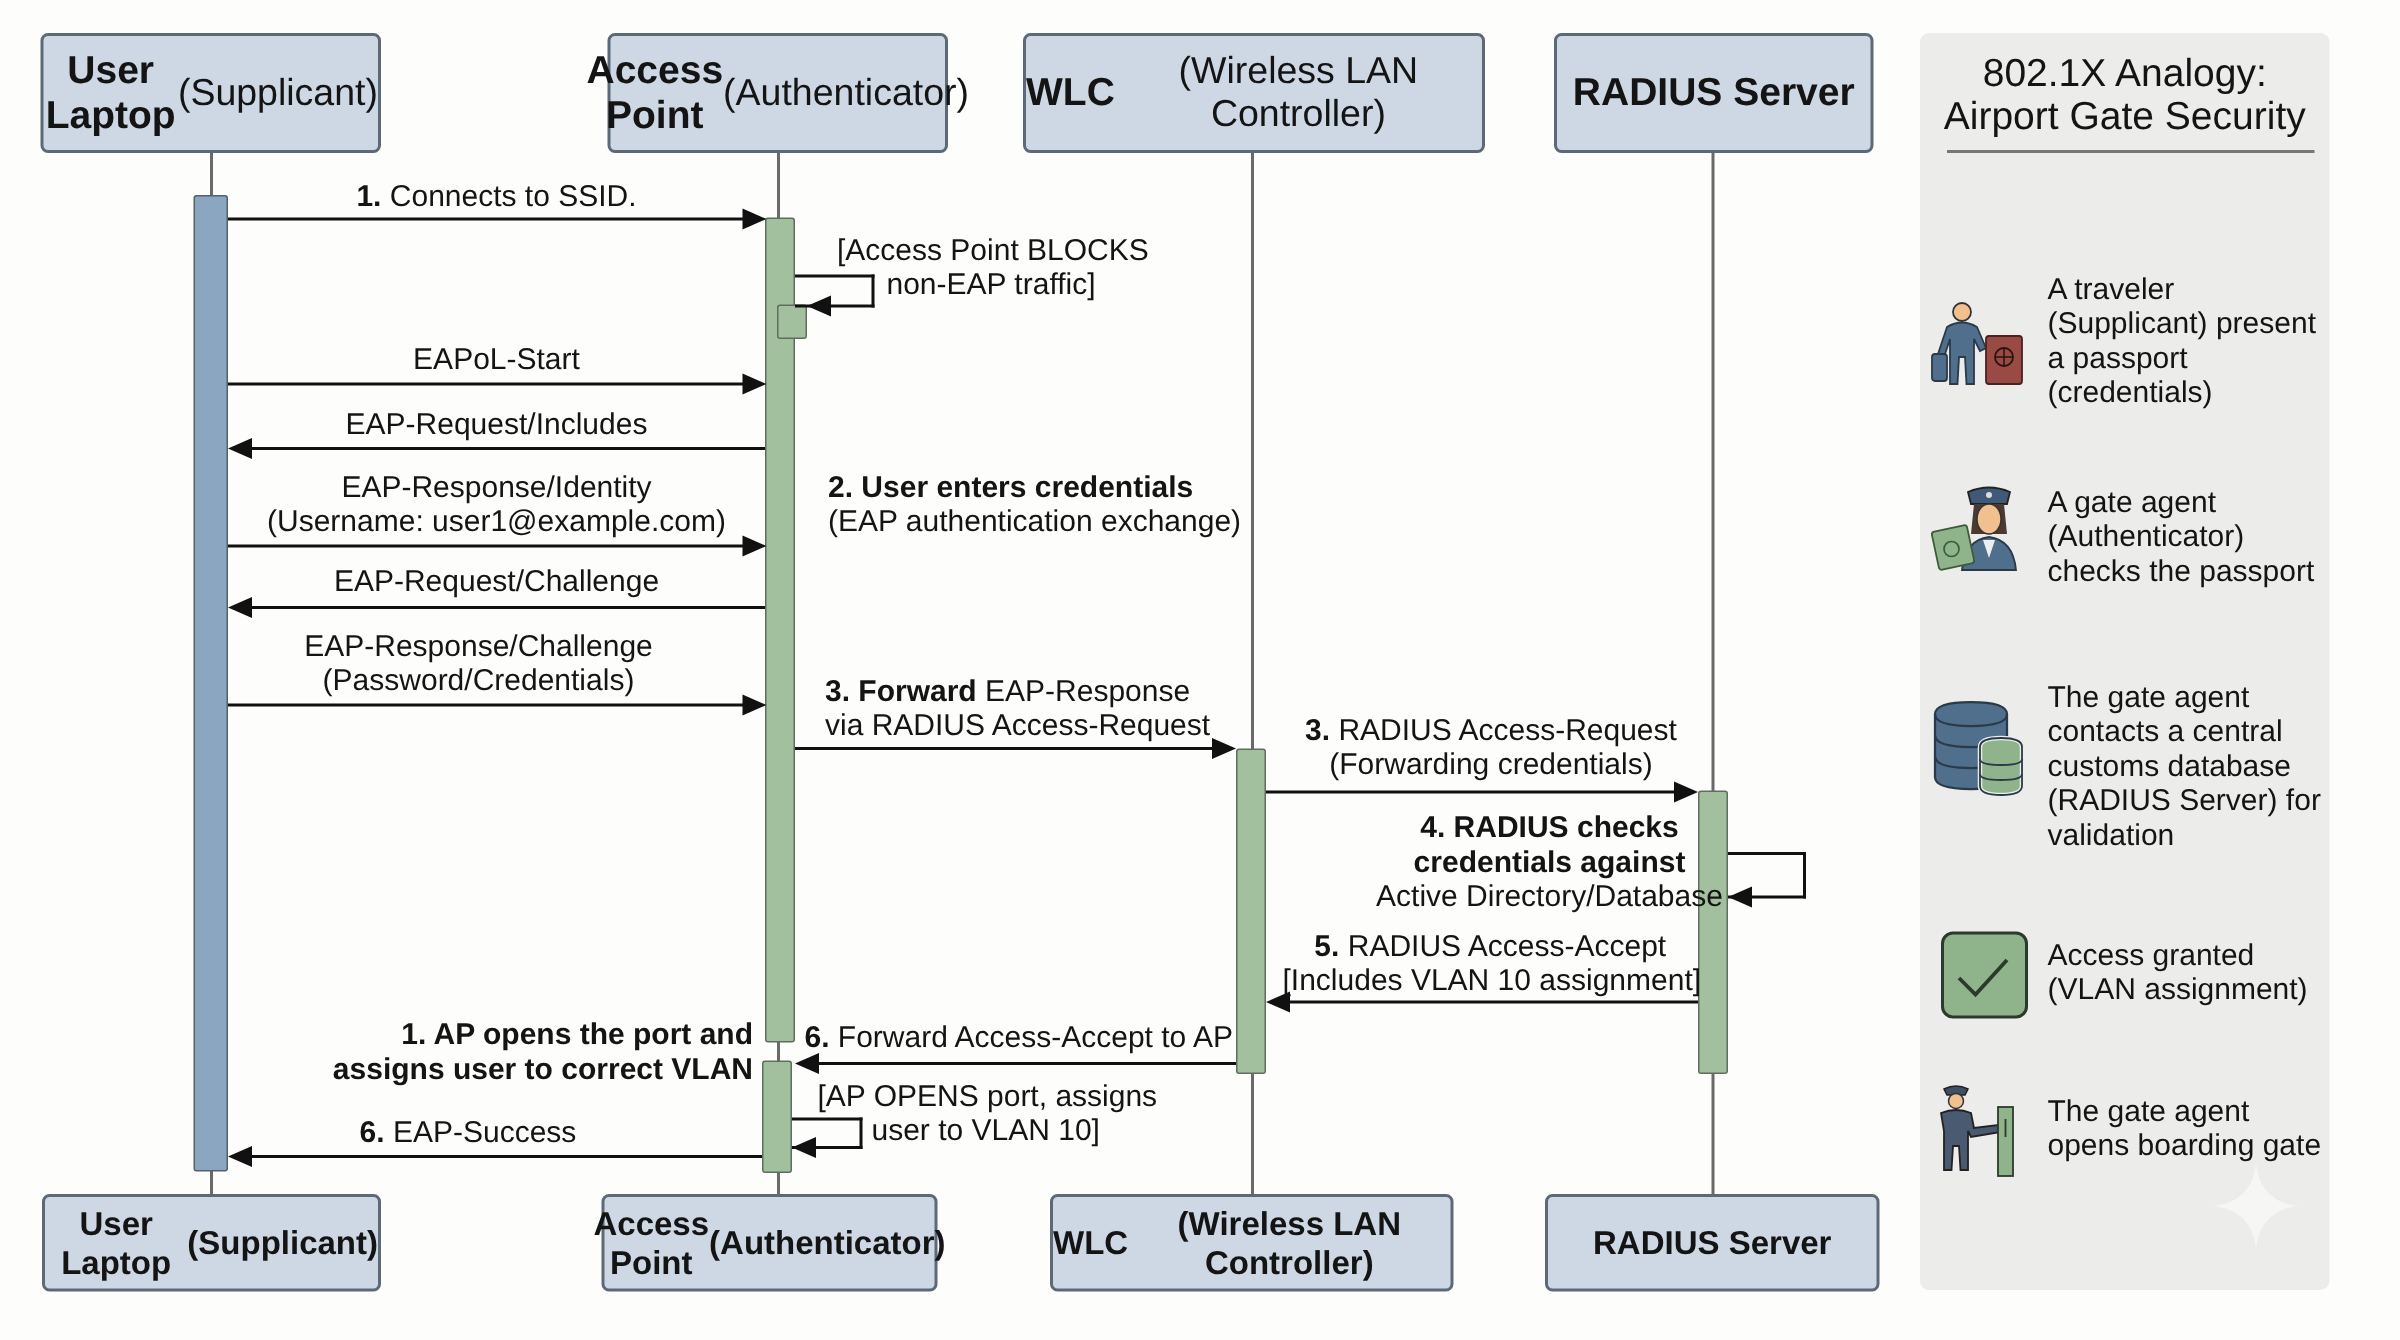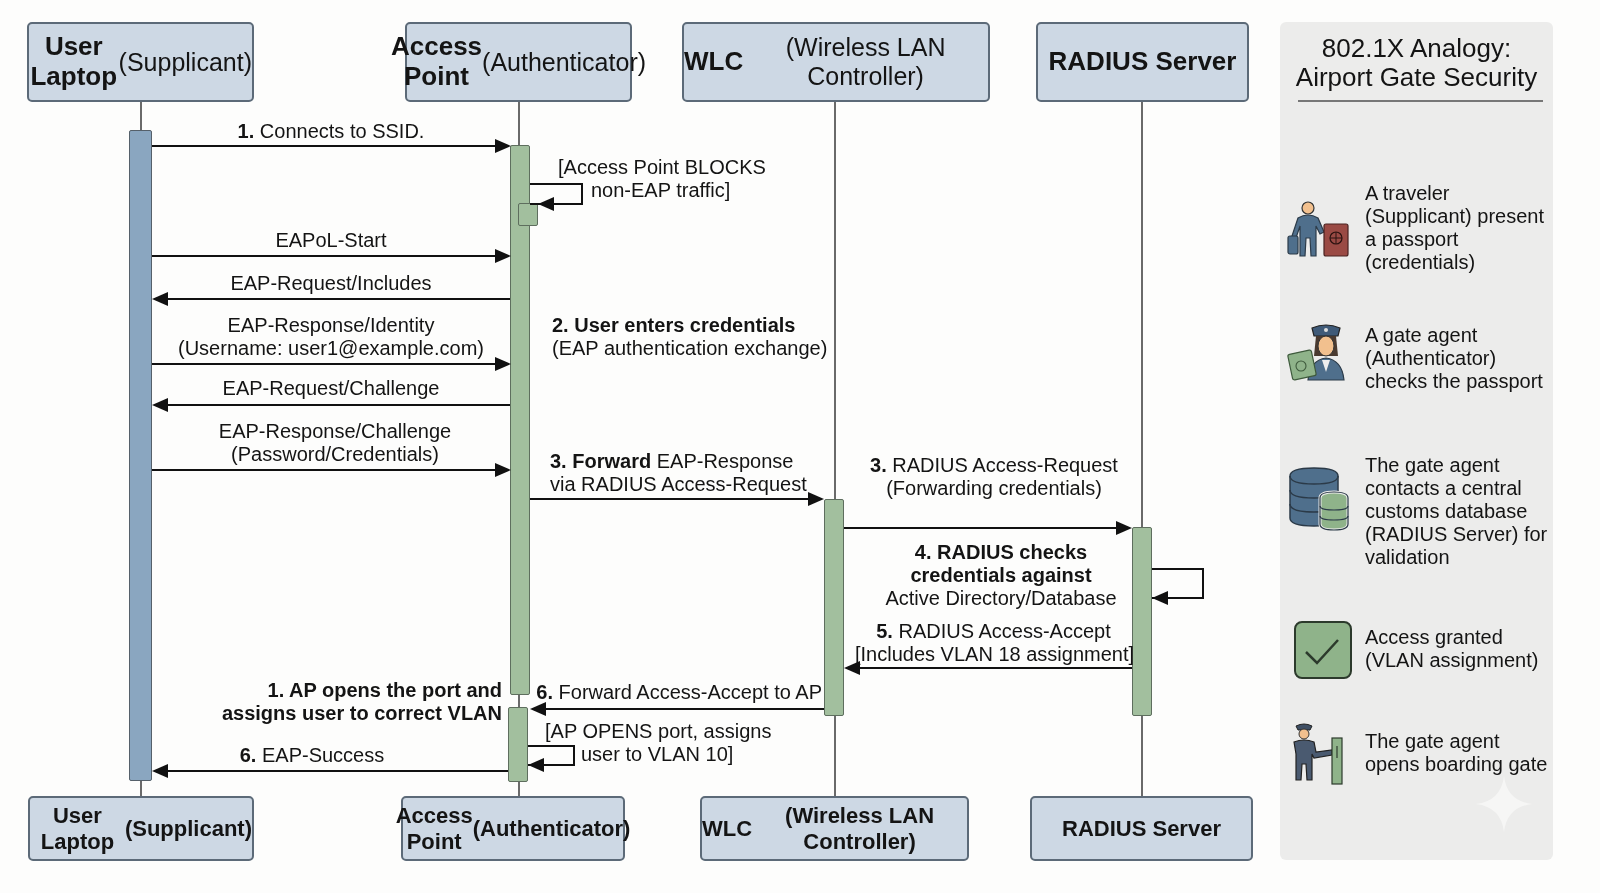--- a/index.html
+++ b/index.html
@@ -86,57 +86,57 @@
   <div>EAP-Response/Identity</div>
   <div>(Username: user1@example.com)</div>
 </div>
 <div class="msg" style="left:152px;top:363px;width:345px;"></div>
 <div class="head-r" style="left:495px;top:357px;"></div>
 
 <div class="lbl" style="left:152px;width:358px;top:377px;">EAP-Request/Challenge</div>
 <div class="msg" style="left:166px;top:404px;width:344px;"></div>
 <div class="head-l" style="left:152px;top:398px;"></div>
 
-<div class="lbl" style="left:156px;width:358px;top:420px;">
+<div class="lbl" style="left:140px;width:358px;top:420px;">
   <div>EAP-Response/Challenge</div>
   <div>(Password/Credentials)</div>
 </div>
 <div class="msg" style="left:152px;top:469px;width:345px;"></div>
 <div class="head-r" style="left:495px;top:463px;"></div>
 
 <div class="lbl left" style="left:552px;top:314px;">
   <div><b>2. User enters credentials</b></div>
   <div>(EAP authentication exchange)</div>
 </div>
 
 <div class="lbl left" style="left:550px;top:450px;">
   <div><b>3. Forward</b><span> EAP-Response</span></div>
   <div>via RADIUS Access-Request</div>
 </div>
 <div class="msg" style="left:530px;top:498px;width:280px;"></div>
 <div class="head-r" style="left:808px;top:492px;"></div>
 
-<div class="lbl" style="left:844px;width:300px;top:454px;">
+<div class="lbl" style="left:844px;width:300px;top:476px;">
   <div><b>3.</b><span> RADIUS Access-Request</span></div>
   <div>(Forwarding credentials)</div>
 </div>
 <div class="msg" style="left:844px;top:527px;width:274px;"></div>
 <div class="head-r" style="left:1116px;top:521px;"></div>
 
-<div class="lbl" style="left:870px;width:262px;top:541px;">
+<div class="lbl" style="left:902px;width:262px;top:541px;">
   <div><b>4. RADIUS checks</b></div>
   <div><b>credentials against</b></div>
   <div>Active Directory/Database</div>
 </div>
 <div class="self" style="left:1152px;top:568px;width:52px;height:31px;"></div>
 <div class="head-l" style="left:1152px;top:591px;"></div>
 
 <div class="lbl" style="left:855px;width:277px;top:620px;">
   <div><b>5.</b><span> RADIUS Access-Accept</span></div>
-  <div>[Includes VLAN 18 assignment]</div>
+  <div>[Includes VLAN 10 assignment]</div>
 </div>
 <div class="msg" style="left:858px;top:667px;width:274px;"></div>
 <div class="head-l" style="left:844px;top:661px;"></div>
 
 <div class="lbl right" style="left:530px;width:292px;top:681px;">
   <b>6.</b><span> Forward Access-Accept to AP</span>
 </div>
 <div class="msg" style="left:544px;top:708px;width:280px;"></div>
 <div class="head-l" style="left:530px;top:702px;"></div>
 

